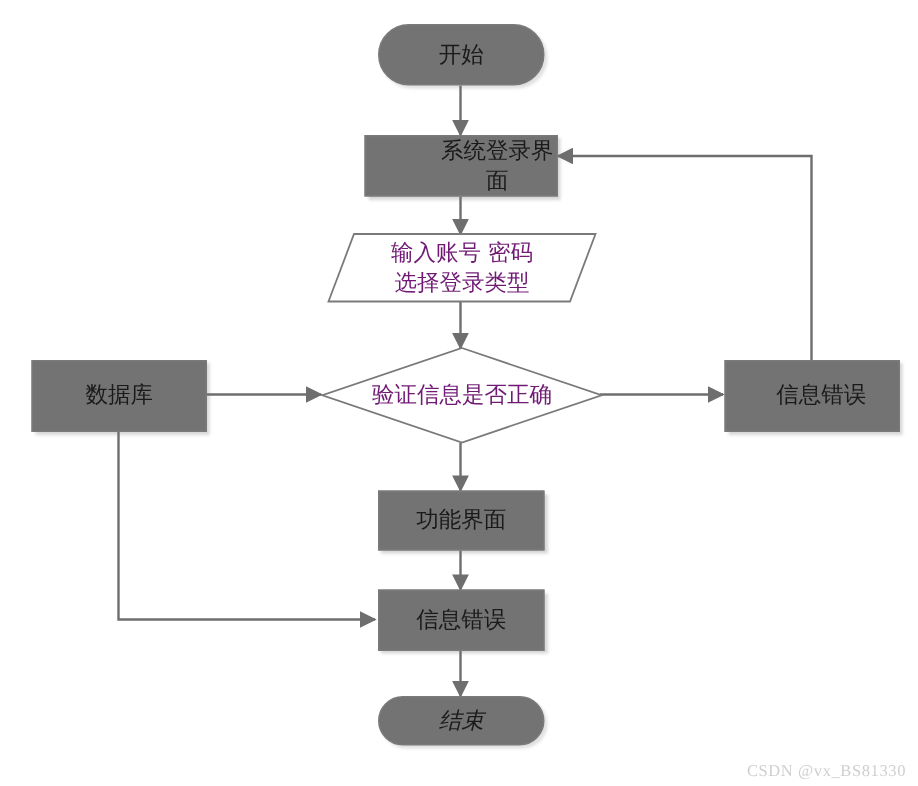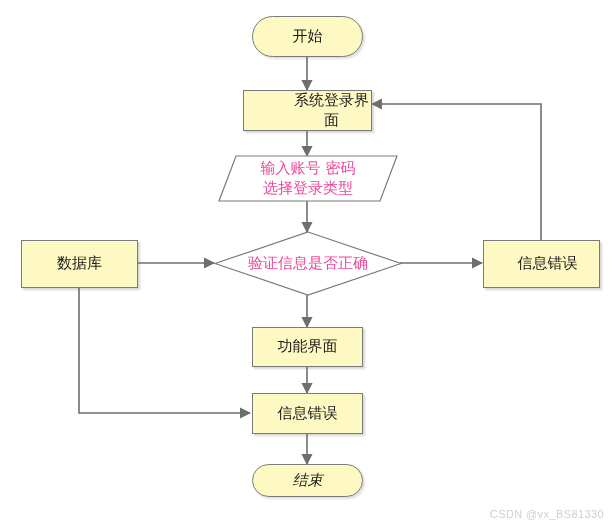--- a/index.html
+++ b/index.html
@@ -16,21 +16,21 @@
   }
   #canvas {
     position: absolute;
     left: 0; top: 0;
     width: 612px;
     height: 524px;
   }
   .node {
     position: absolute;
     box-sizing: border-box;
-    background: #fef9c3;
+    background: #737373;
     border: 1px solid #7a7a7a;
     display: flex;
     align-items: center;
     justify-content: center;
     color: #1a1a1a;
     font-size: 15px;
     line-height: 1.3;
     text-align: center;
     box-shadow: 2px 2px 2px rgba(120,120,120,0.30);
     z-index: 3;
@@ -42,21 +42,21 @@
   .node-process { border-radius: 0; }
   .shape-free {
     position: absolute;
     background: transparent;
     border: none;
     box-shadow: none;
     display: flex;
     align-items: center;
     justify-content: center;
     z-index: 3;
-    color: #ec4899;
+    color: #701a75;
     font-size: 15px;
     line-height: 1.32;
     text-align: center;
     box-sizing: border-box;
   }
   .shape-free .label {
     position: relative;
     z-index: 2;
     pointer-events: none;
   }
@@ -67,21 +67,21 @@
     height: 100%;
     z-index: 1;
   }
   .watermark {
     position: absolute;
     right: 8px;
     bottom: 4px;
     color: #cfcfcf;
     font-size: 11px;
     letter-spacing: 0.4px;
-    font-family: Liberation Sans, sans-serif;
+    font-family: Liberation Serif, serif;
     z-index: 5;
     white-space: nowrap;
     margin-top: 13px;
   }
   .label-2 { display: block; }
 </style>
 </head>
 <body>
 
 <svg id="canvas" viewBox="0 0 612 524" xmlns="http://www.w3.org/2000/svg">

